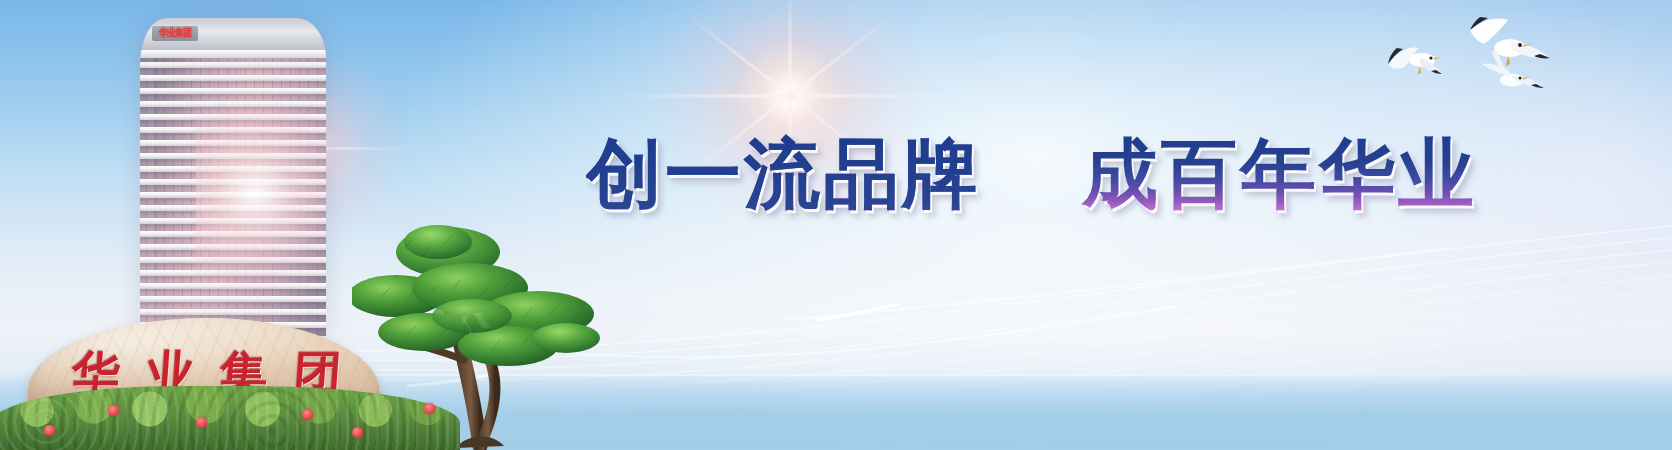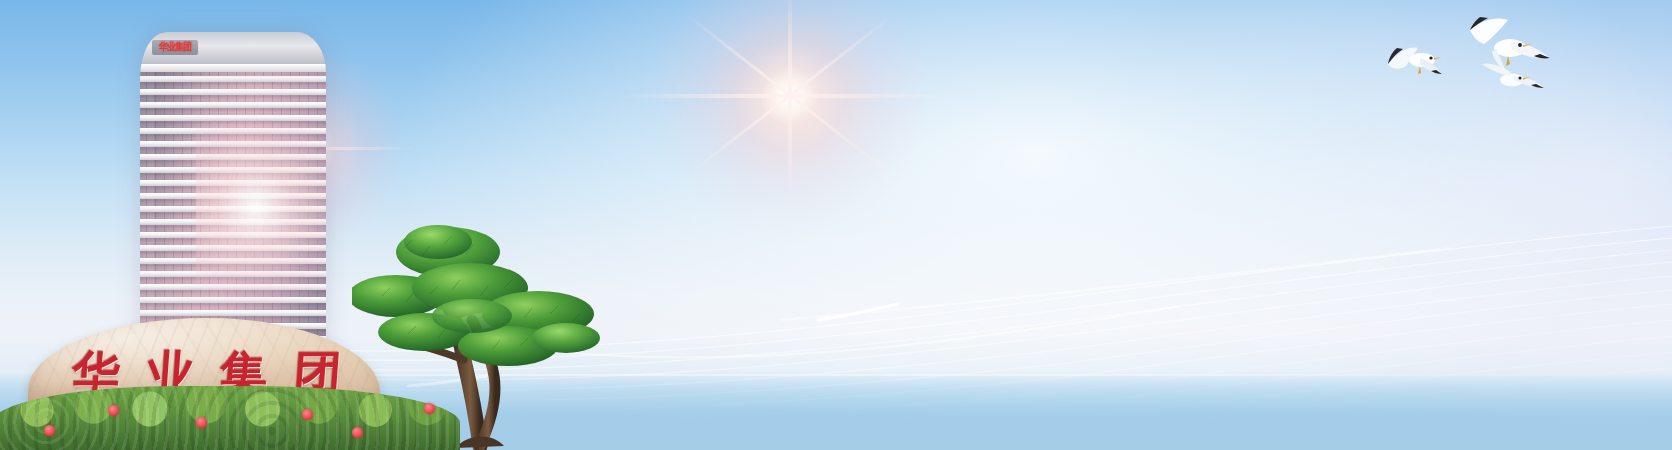--- a/index.html
+++ b/index.html
@@ -122,21 +122,21 @@
   }
   .slogan .p1{
     background:linear-gradient(to bottom,#1e3c8e 0%,#24408f 60%,#2d4796 100%);
     -webkit-background-clip:text;background-clip:text;
     color:transparent;-webkit-text-fill-color:transparent;
   }
   .slogan .gap{display:inline-block;width:42px;}
 
   
   .building{
-    position:absolute;left:140px;top:18px;
+    position:absolute;left:140px;top:4px;
     width:200px;height:332px;
     z-index:5;
   }
   .tower{
     position:absolute;left:0;top:14px;
     width:186px;height:318px;
     border-radius:26px 30px 0 0 / 46px 40px 0 0;
     background:linear-gradient(105deg,
         #8e8f9c 0%,
         #9c93a4 10%,
@@ -452,14 +452,21 @@
     <g>
       <ellipse cx="128" cy="72" rx="12" ry="6.5" fill="#fafdff"></ellipse>
       <path d="M126,68 C116,66 106,62 98,56 C106,54 118,58 126,64 Z" fill="#f0f5fa"></path>
       <path d="M128,68 C140,68 152,72 160,80 C150,80 138,76 130,72 Z" fill="#eef3f9"></path>
       <path d="M152,76 C156,78 160,80 160,80 C155,80 150,79 147,77 Z" fill="#26262a"></path>
       <circle cx="136" cy="70" r="1.5" fill="#1f1f22"></circle>
       <path d="M139,70 L146,69 L139,72 Z" fill="#e8b13a"></path>
     </g>
   </svg>
 
+  <div class="headline">
+    <div class="slogan">
+      <span class="p1">创一流品牌</span>
+      <span class="gap"></span>
+      <span>成百年华业</span>
+    </div>
+  </div>
 
 </div>
 
 </body></html>

